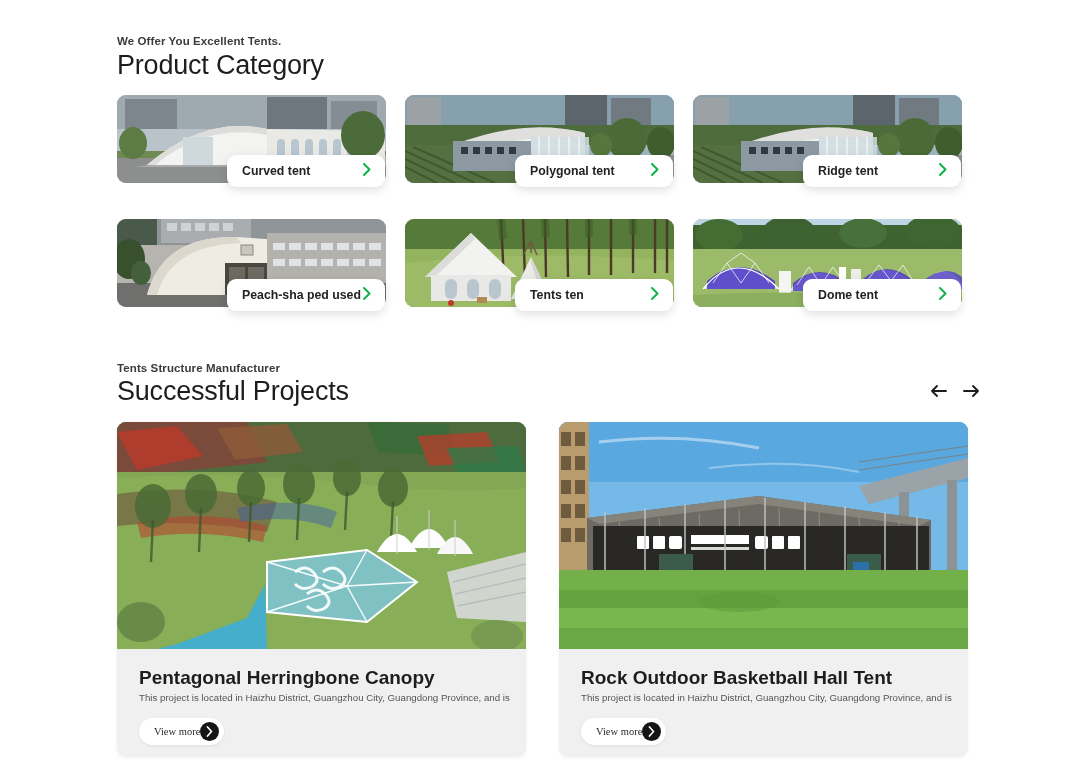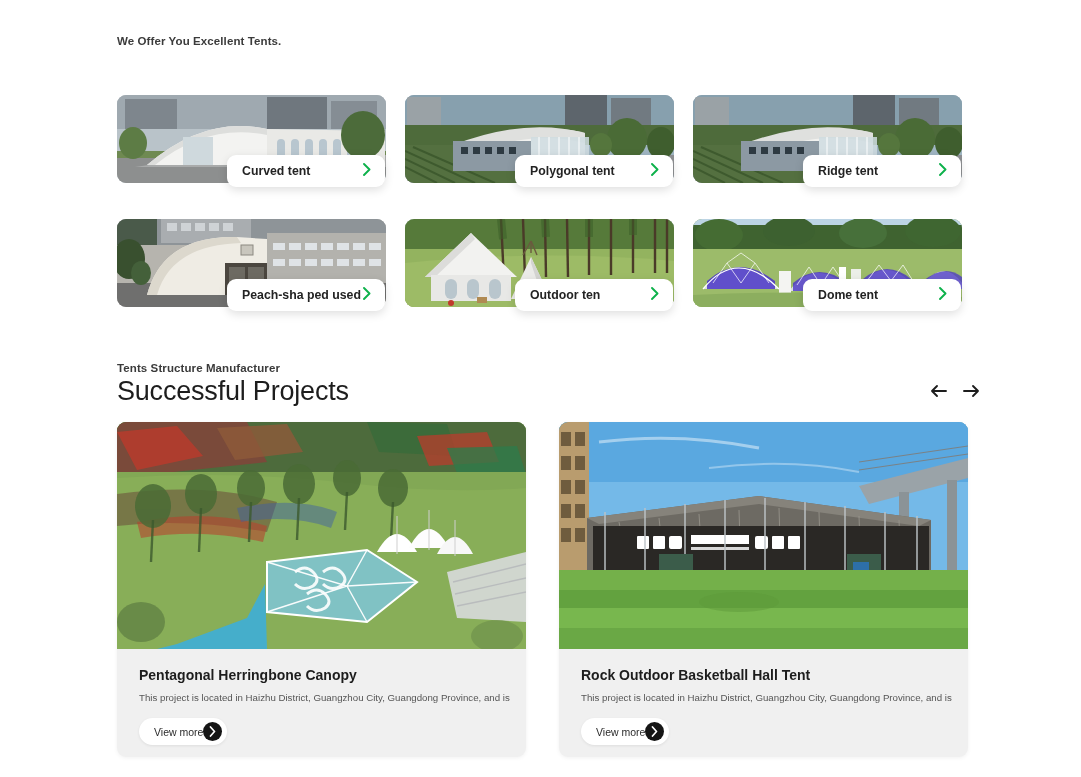--- a/index.html
+++ b/index.html
@@ -85,21 +85,21 @@
     position: absolute;
     left: 0; top: 0;
     width: 409px; height: 227px;
     overflow: hidden;
     background: #8fae6a;
   }
   .proj-photo svg { display: block; width: 100%; height: 100%; }
   .proj-title {
     position: absolute;
     left: 22px; top: 245px;
-    font-size: 14px;
+    font-size: 19px;
     font-weight: 600;
     color: #1d1d1d;
   }
   .proj-desc {
     position: absolute;
     left: 22px; top: 269px;
     width: 372px;
     font-size: 9.7px;
     color: #555555;
     line-height: 1.35;
@@ -110,39 +110,41 @@
     position: absolute;
     left: 22px; top: 296px;
     height: 27px;
     background: #ffffff;
     border-radius: 14px;
     display: flex;
     align-items: center;
     padding: 0 5px 0 15px;
     cursor: pointer;
     box-shadow: 0 1px 3px rgba(0,0,0,0.08);
+    font-family: Liberation Serif, serif;
   }
   .view-more-text {
     font-size: 10.5px;
     color: #2b2b2b;
     font-weight: 400;
   }
   .vm-circle {
     width: 19px; height: 19px;
     border-radius: 50%;
     background: #151515;
     display: flex; align-items: center; justify-content: center;
   }
 </style>
 </head>
 <body>
 
 <div class="page">
 
   <div class="eyebrow" style="left:117px; top:35px;">We Offer You Excellent Tents.</div>
+  <div class="headline" style="left:117px; top:50px;">Product Category</div>
 
   <div class="cat-card" style="left:117px; top:95px;">
     <div class="cat-photo">
       <svg viewBox="0 0 269 88" preserveAspectRatio="none">
         <rect width="269" height="88" fill="#b9c3c9"></rect>
         <rect x="0" y="0" width="269" height="34" fill="#9fa9b0"></rect>
         <rect x="8" y="4" width="52" height="30" fill="#7e868d"></rect>
         <rect x="150" y="2" width="60" height="32" fill="#6f777e"></rect>
         <rect x="214" y="6" width="46" height="28" fill="#858d94"></rect>
         <rect x="0" y="62" width="269" height="26" fill="#8d8f8f"></rect>
@@ -365,21 +367,21 @@
         <g stroke="#6b5a3f" stroke-width="1.4">
             <path d="M118 36 L126 22"></path>
             <path d="M132 36 L126 22"></path>
             <path d="M126 22 L126 34"></path>
           </g>
         <circle cx="46" cy="84" r="3" fill="#c0392b"></circle>
         <rect x="72" y="78" width="10" height="6" fill="#b08a52"></rect>
       </svg>
     </div>
     <div class="cat-label">
-      <span class="cat-label-text">Outdoor ten</span>
+      <span class="cat-label-text">Tents ten</span>
       <span class="chev-green">
         <svg width="8" height="13" viewBox="0 0 8 13">
             <path d="M1 1 L6.5 6.5 L1 12" stroke="#0db14b" stroke-width="1.9" fill="none" stroke-linecap="round" stroke-linejoin="round"></path>
           </svg>
       </span>
     </div>
   </div>
 
   <div class="cat-card" style="left:693px; top:219px;">
     <div class="cat-photo">

